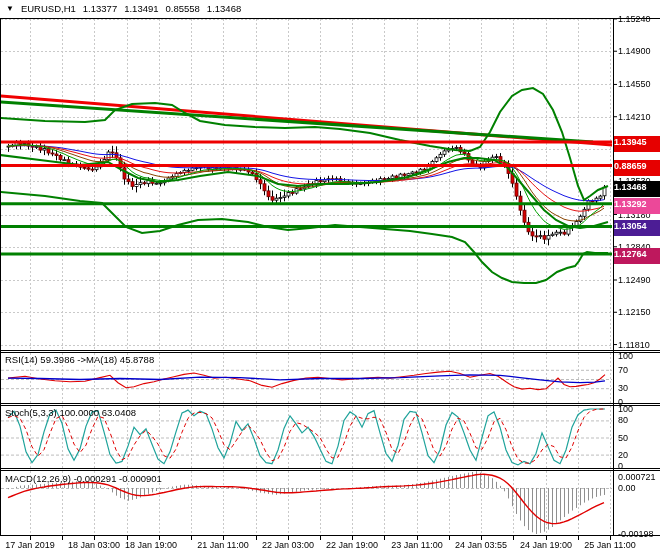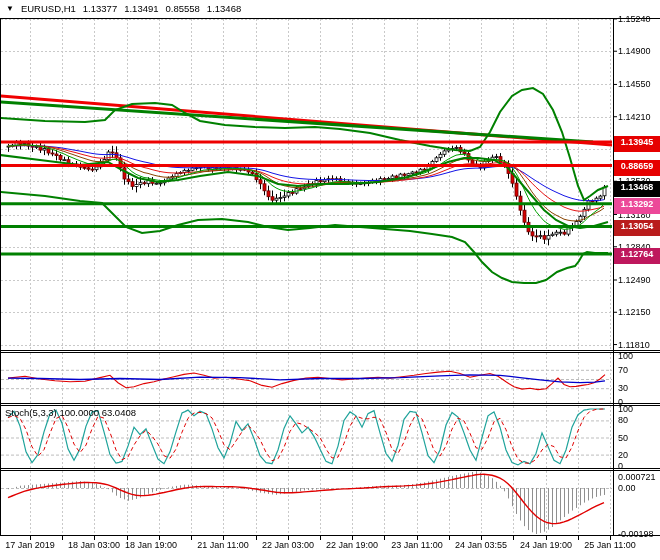--- a/index.html
+++ b/index.html
@@ -3,21 +3,21 @@
 <meta charset="utf-8">
 <style>
   html,body{margin:0;padding:0;background:#fff;}
   #terminal{position:relative;width:660px;height:560px;background:#fff;overflow:hidden;
             font-family:"Liberation Sans",sans-serif;-webkit-font-smoothing:none;}
   #plot{position:absolute;left:0;top:0;}
   .lbl{position:absolute;font-size:9px;color:#000;white-space:nowrap;pointer-events:none;}
   .price-lbl{left:618px;width:44px;text-align:left;}
   .time-lbl{text-align:center;width:70px;top:540px;}
   .badge{position:absolute;left:614px;width:46px;height:16px;line-height:12px;
-         font-size:9px;font-weight:bold;color:#fff;text-align:center;z-index:5;}
+         font-size:9px;font-weight:bold;color:#fff;z-index:5;}
   .pane-header{position:absolute;left:5px;font-size:9.5px;color:#000;z-index:4;}
   #title-bar{position:absolute;left:6px;top:3px;font-size:9.5px;color:#000;z-index:6;
              display:flex;gap:7px;align-items:center;}
   #title-bar .tri{font-size:8px;cursor:pointer;}
   .num{letter-spacing:0;}
 </style>
 </head>
 <body>
 
 <div id="terminal">
@@ -651,21 +651,23 @@
 
   <div id="title-bar">
     <span class="tri">▼</span>
     <span>EURUSD,H1</span>
     <span class="num">1.13377</span>
     <span class="num">1.13491</span>
     <span class="num">0.85558</span>
     <span class="num">1.13468</span>
   </div>
 
+  <div class="pane-header" style="top:354px">RSI(14) 59.3986  -&gt;MA(18) 45.8788</div>
   <div class="pane-header" style="top:407px">Stoch(5,3,3) 100.0000 63.0408</div>
+  <div class="pane-header" style="top:473px">MACD(12,26,9) -0.000291 -0.000901</div>
 
   <div id="price-axis"></div>
   <div id="time-axis"></div>
 <div class="lbl price-lbl" style="top: 13.9459px;">1.15240</div>
     <div class="lbl price-lbl" style="top: 46.2221px;">1.14900</div>
     <div class="lbl price-lbl" style="top: 79.4476px;">1.14550</div>
     <div class="lbl price-lbl" style="top: 111.724px;">1.14210</div>
     <div class="lbl price-lbl" style="top: 144px;">1.13870</div>
     <div class="lbl price-lbl" style="top: 176.276px;">1.13530</div>
     <div class="lbl price-lbl" style="top: 209.502px;">1.13180</div>
@@ -691,16 +693,16 @@
     <div class="lbl price-lbl" style="top: 415.4px;">80</div>
     <div class="lbl price-lbl" style="top: 432.5px;">50</div>
     <div class="lbl price-lbl" style="top: 449.6px;">20</div>
     <div class="lbl price-lbl" style="top: 461px;">0</div>
     <div class="lbl price-lbl" style="top: 472px;">0.000721</div>
     <div class="lbl price-lbl" style="top: 483px;">0.00</div>
     <div class="lbl price-lbl" style="top: 528.999px;">-0.00198</div>
     <div class="badge" style="background: rgb(230, 0, 0); top: 136px;">1.13945</div>
     <div class="badge" style="background: rgb(230, 0, 0); top: 160px;">0.88659</div>
     <div class="badge" style="background: #ec4899; top: 198px;">1.13292</div>
-    <div class="badge" style="background: #b91c1c; top: 220px;">1.13054</div>
+    <div class="badge" style="background: #4c1d95; top: 220px;">1.13054</div>
     <div class="badge" style="background: #be185d; top: 248px;">1.12764</div>
     <div class="badge" style="background: rgb(0, 0, 0); top: 181px;">1.13468</div>
   </div>
 
 </body></html>

